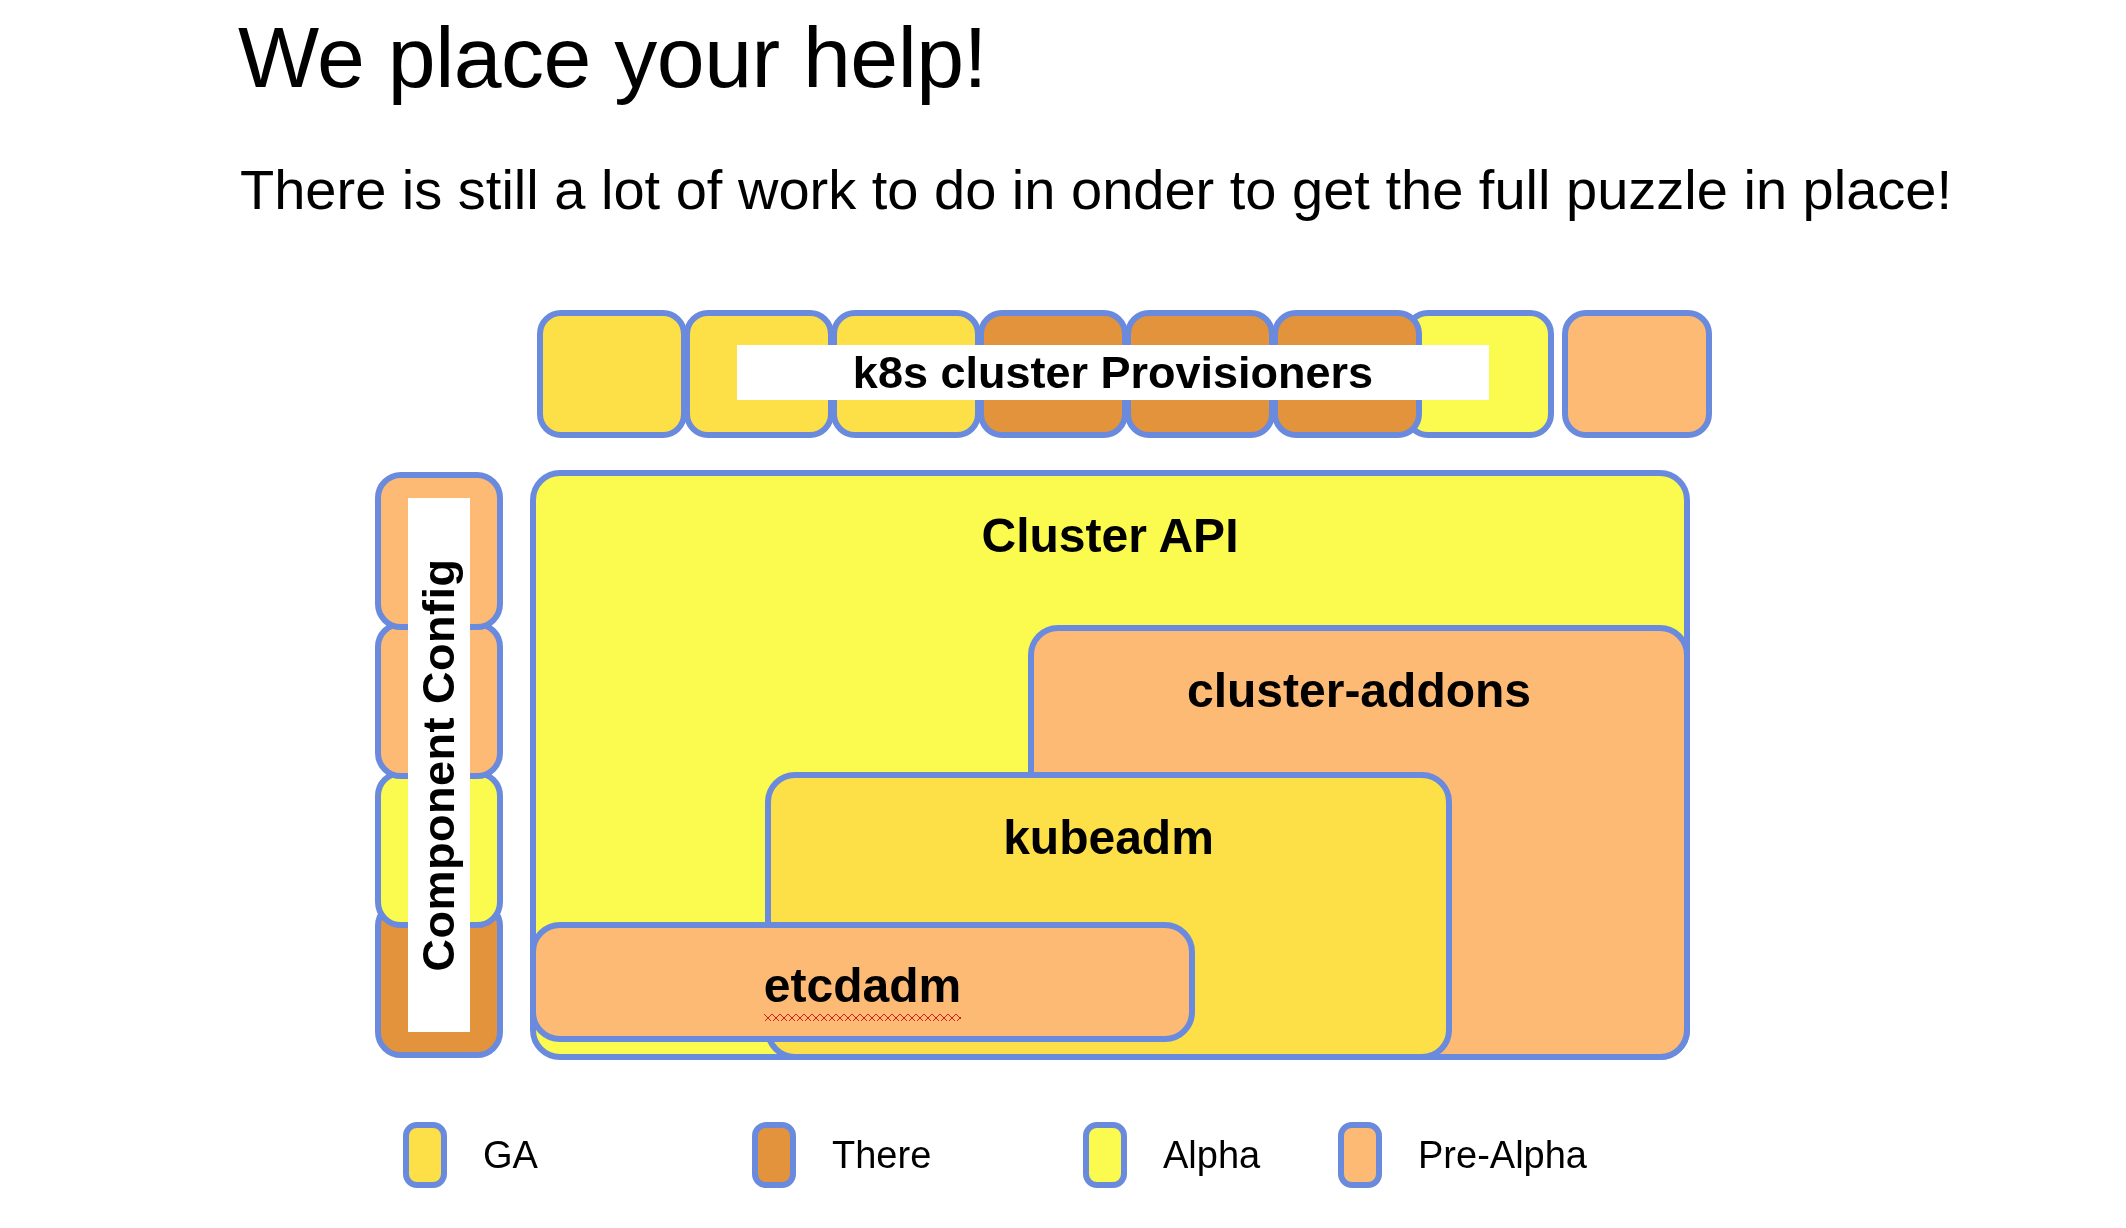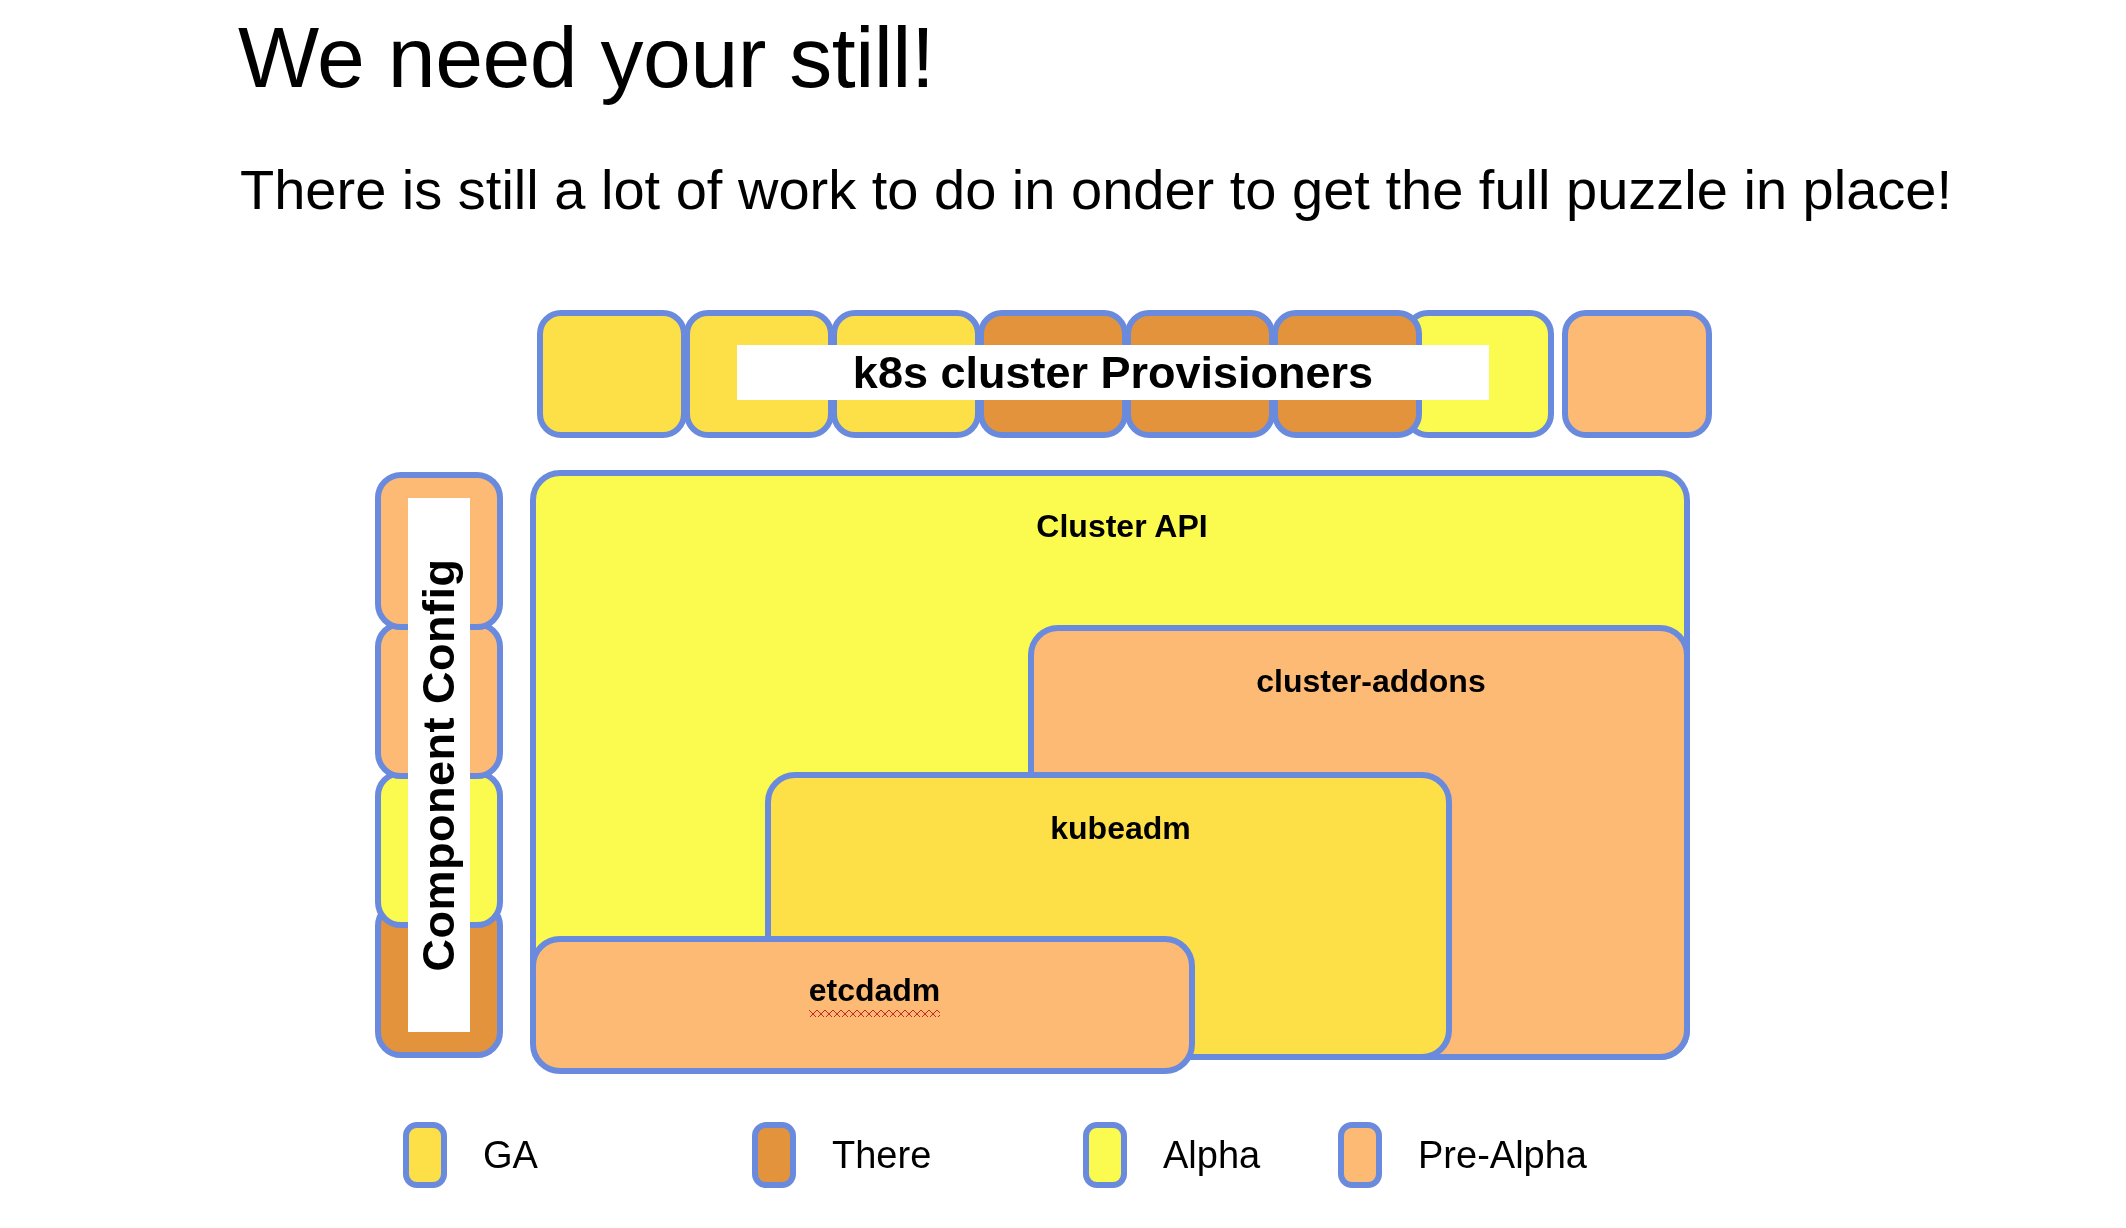--- a/index.html
+++ b/index.html
@@ -116,33 +116,32 @@
     z-index: 6;
   }
   #kubeadm {
     left: 765px; top: 772px;
     width: 687px; height: 288px;
     border-radius: 30px;
     z-index: 7;
   }
   #etcdadm {
     left: 530px; top: 922px;
-    width: 665px; height: 138px;
+    width: 665px; height: 120px;
     border-radius: 30px;
     z-index: 8;
-    margin-top: 14px;
   }
 
   .box-title {
     position: absolute;
-    left: 12px;
+    left: 0;
     width: 100%;
     text-align: center;
     font-weight: bold;
-    font-size: 32px;
+    font-size: 48px;
     white-space: nowrap;
   }
   #cluster-api-title    { top: 32px;  }
   #cluster-addons-title { top: 32px;  }
   #kubeadm-title        { top: 32px;  }
   #etcdadm-title        { top: 30px;  }
 
   .misspelled {
     position: relative;
     display: inline-block;
@@ -173,21 +172,21 @@
   .legend-text {
     margin-left: 36px;
     font-size: 38px;
     font-weight: 400;
     white-space: nowrap;
   }
 </style>
 </head>
 <body>
 
-<div id="slide-title">We need your still!</div>
+<div id="slide-title">We place your help!</div>
 
 <div id="slide-subtitle">There is still a lot of work to do in onder to get the full puzzle in place!</div>
 
 <div id="provisioners-row">
     <div class="rbox prov-box fill-ga" style="left: 537px; z-index: 20;"></div>
     <div class="rbox prov-box fill-ga" style="left: 684px; z-index: 19;"></div>
     <div class="rbox prov-box fill-ga" style="left: 831px; z-index: 18;"></div>
     <div class="rbox prov-box fill-beta" style="left: 978px; z-index: 17;"></div>
     <div class="rbox prov-box fill-beta" style="left: 1125px; z-index: 16;"></div>
     <div class="rbox prov-box fill-beta" style="left: 1272px; z-index: 15;"></div>

